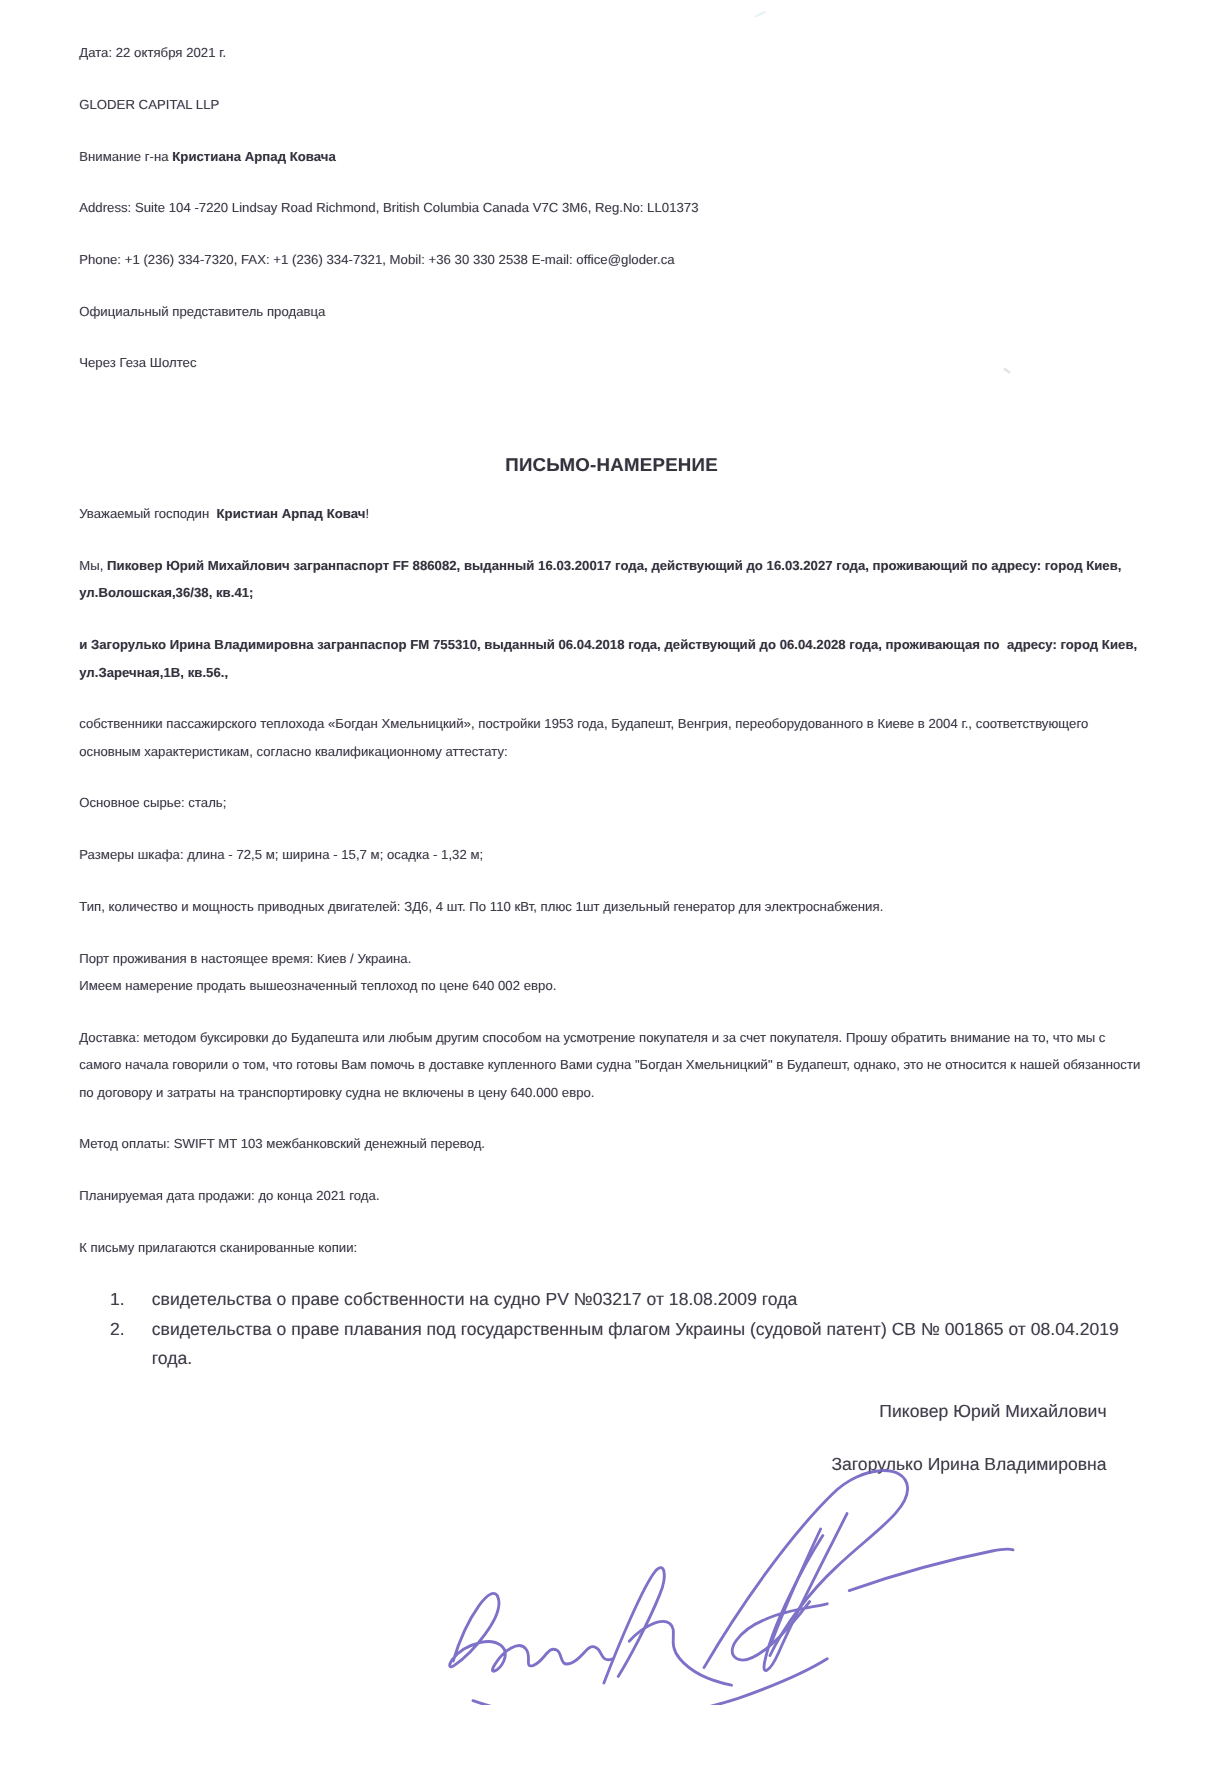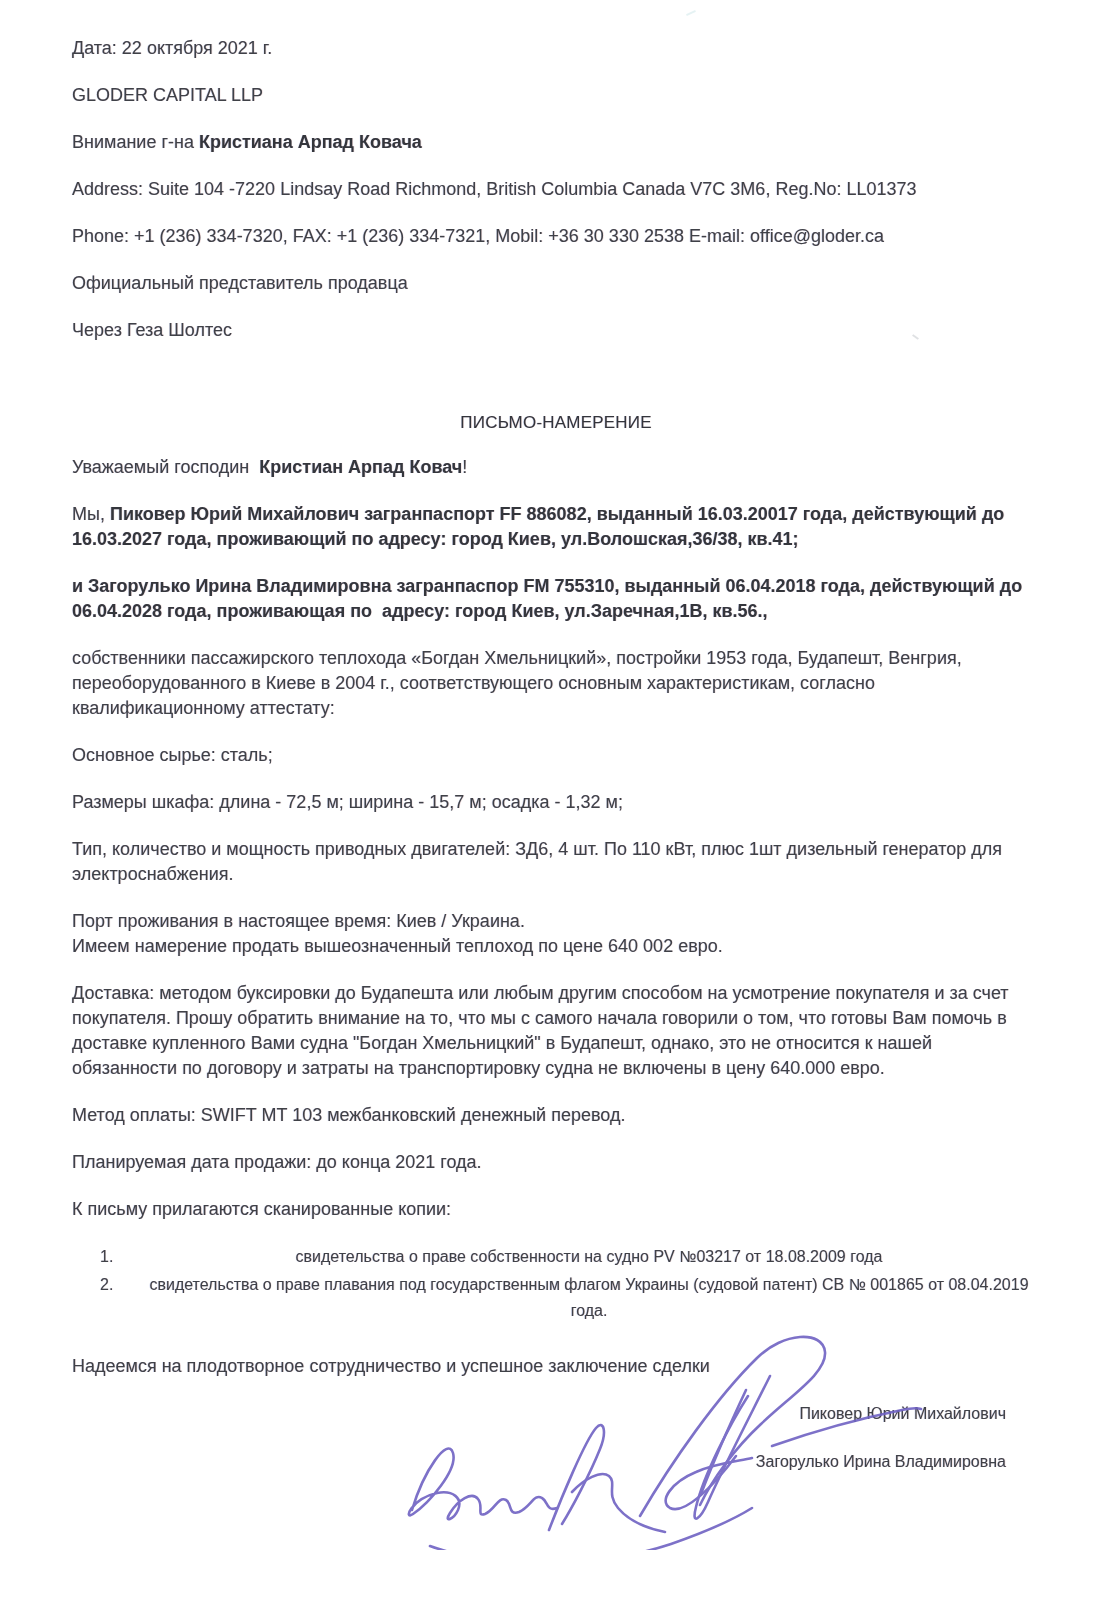--- a/index.html
+++ b/index.html
@@ -8,43 +8,43 @@
     width:1096px; height:1620px;
     background:#ffffff;
     overflow:hidden;
     font-family:"Liberation Sans", sans-serif;
     color:#3f4147;
   }
   .content {
     position:absolute; left:72px; top:36px; width:968px;
   }
   .para {
-    font-size:18px; line-height:25px;
+    font-size:12px; line-height:25px;
     margin:0 0 22px 0;
     white-space:pre-wrap;
     text-shadow:0.6px 0 0.3px rgba(170,70,70,0.18), -0.6px 0 0.3px rgba(70,90,190,0.22);
   }
   .bold { font-weight:bold; color:#34363c; }
   .doc-title {
-    font-size:17px; font-weight:normal; color:#33353b;
+    font-size:17px; font-weight:bold; color:#33353b;
     text-align:center;
     margin:70px 0 22px 0;
     letter-spacing:0.2px;
     text-shadow:0.6px 0 0.3px rgba(170,70,70,0.18), -0.6px 0 0.3px rgba(70,90,190,0.22);
   }
   .attachments { margin:0 0 22px 0; }
   .att-item {
     display:flex; align-items:flex-start;
     padding-left:28px;
     font-size:16px; line-height:26px;
     margin-bottom:2px;
     text-shadow:0.6px 0 0.3px rgba(170,70,70,0.18), -0.6px 0 0.3px rgba(70,90,190,0.22);
   }
   .att-num { flex:0 0 38px; width:38px; }
-  .att-text { flex:1 1 auto; white-space:pre-wrap;text-align:center; }
+  .att-text { flex:1 1 auto; white-space:pre-wrap; }
   .closing { margin-top:30px; }
   .signatories {
     margin-top:19px;
     text-align:right;
     padding-right:34px;
   }
   .sig-name {
     font-size:16px; line-height:25px;
     margin:0 0 23px 0;
     text-shadow:0.6px 0 0.3px rgba(170,70,70,0.18), -0.6px 0 0.3px rgba(70,90,190,0.22);
@@ -115,21 +115,20 @@
       <div class="att-item">
           <span class="att-num">1.</span>
           <span class="att-text">свидетельства о праве собственности на судно PV №03217 от 18.08.2009 года</span>
         </div>
       <div class="att-item">
           <span class="att-num">2.</span>
           <span class="att-text">свидетельства о праве плавания под государственным флагом Украины (судовой патент) СВ № 001865 от 08.04.2019  года.</span>
         </div>
     </div>
 
-    <p class="para closing">Надеемся на плодотворное сотрудничество и успешное заключение сделки</p>
 
     <div class="signatories">
       <p class="sig-name">Пиковер Юрий Михайлович</p>
       <p class="sig-name">Загорулько Ирина Владимировна</p>
     </div>
 
   </div>
 
   <svg class="signature-svg" viewBox="395 1325 535 225" xmlns="http://www.w3.org/2000/svg">
     <g fill="none" stroke="#6f62c3" stroke-width="2.6" stroke-linecap="round" stroke-linejoin="round" opacity="0.9">

